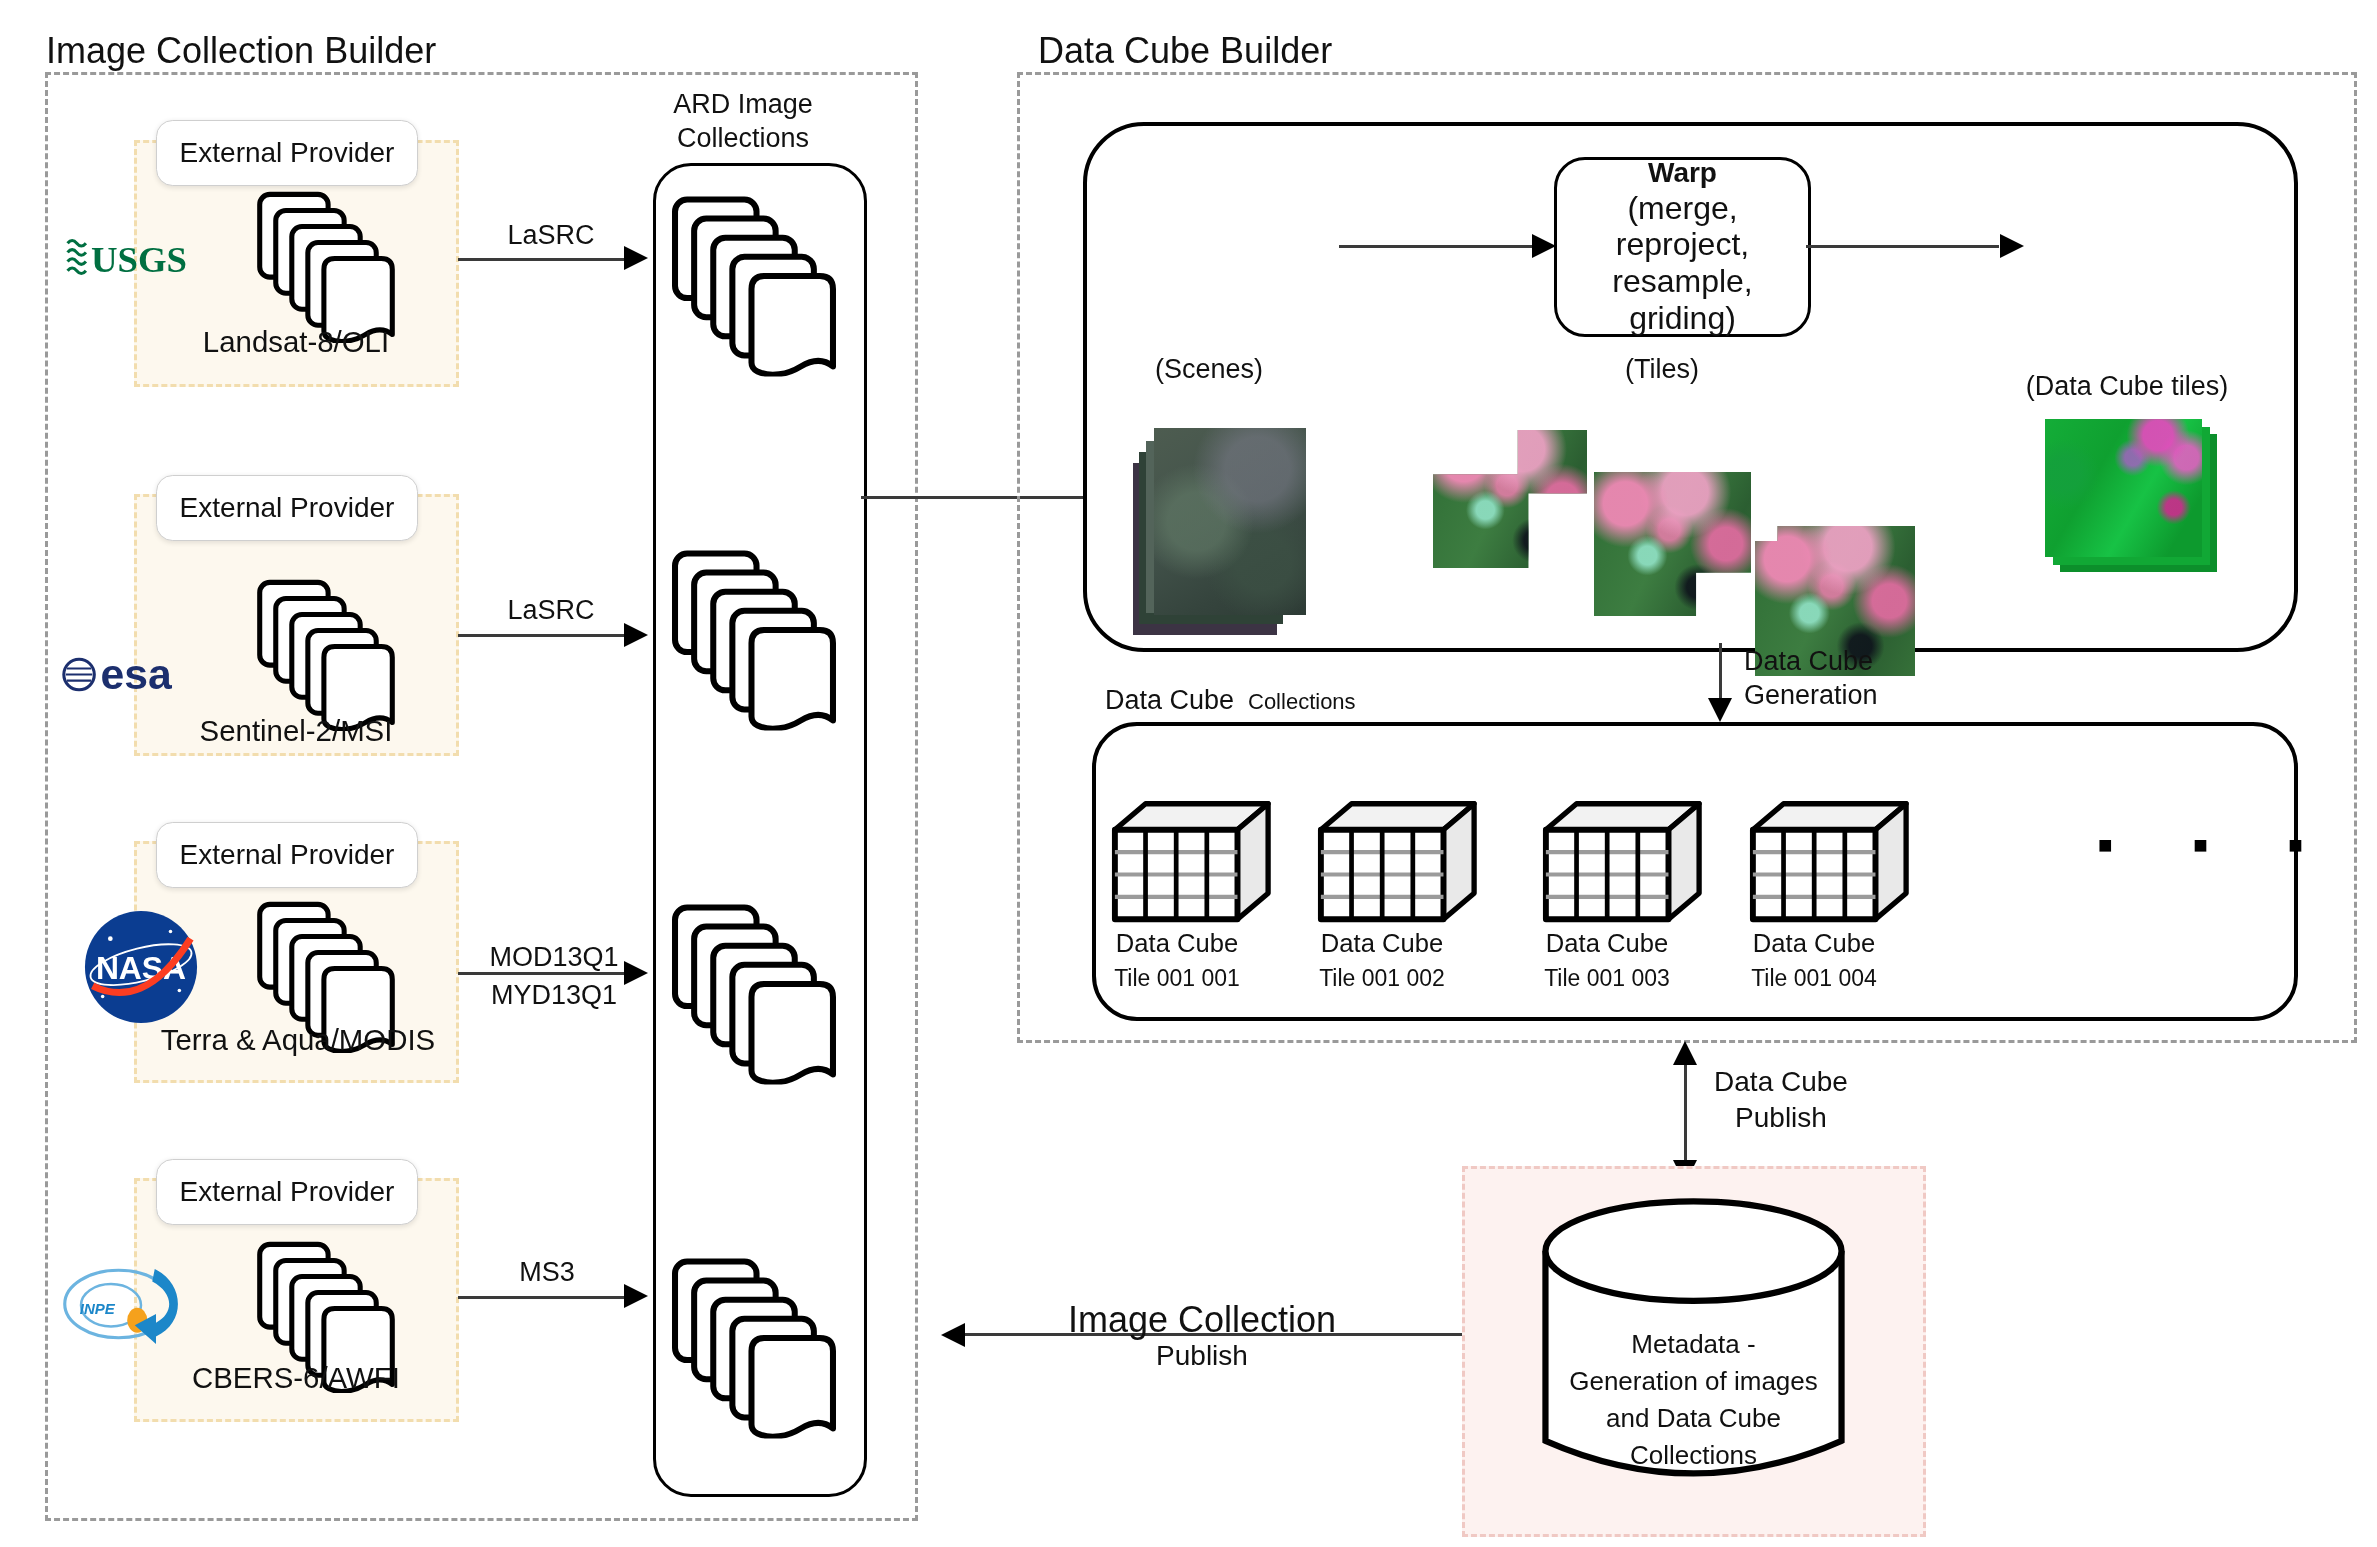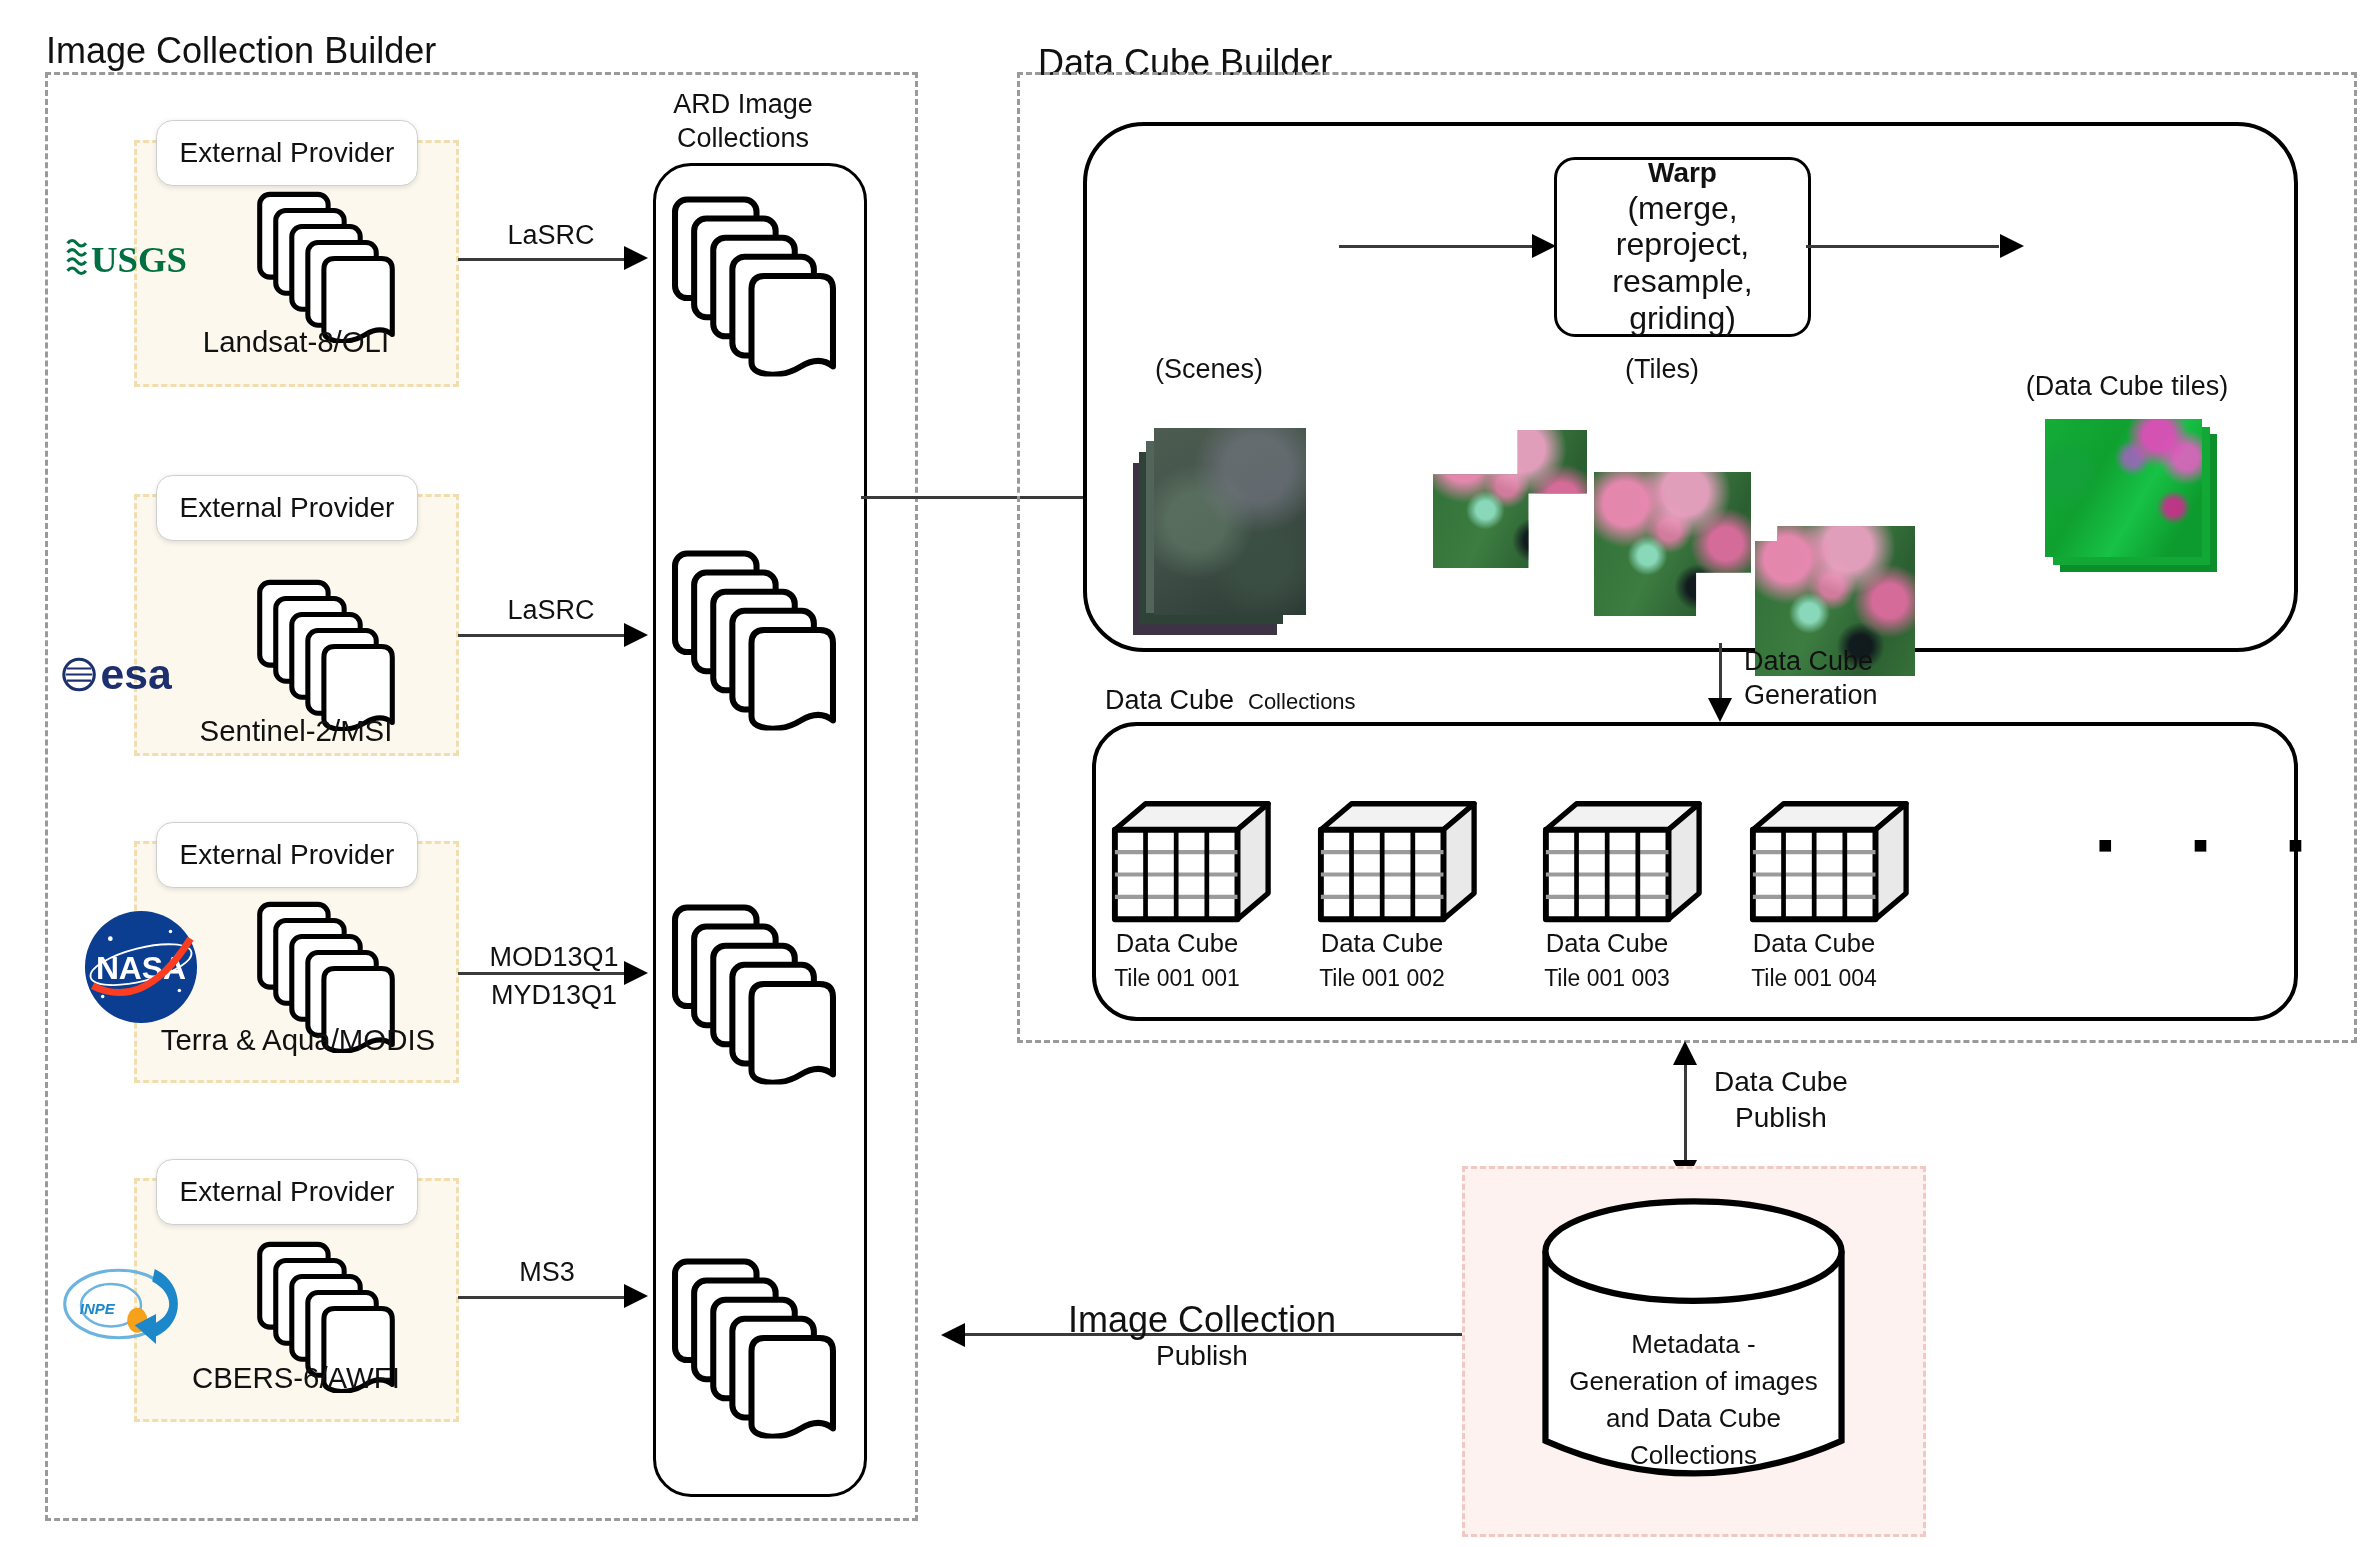--- a/index.html
+++ b/index.html
@@ -8,21 +8,21 @@
   .lbl{position:absolute;white-space:nowrap;font-size:27px;line-height:1.2;color:#111}
   .cx{transform:translateX(-50%);text-align:center}
   .title{font-size:36px}
   .dash-gray{position:absolute;border:3.2px dashed #9a9a9a;background:transparent}
   .provider-dash{position:absolute;border:3.8px dashed #f2ddae;background:#fdf8ee}
   .white-tag{position:absolute;background:#fff;border:1.9px solid #cfcfcf;border-radius:16.6px;
              display:flex;align-items:center;justify-content:center;font-size:28px;
              box-shadow:0 1.9px 5.1px rgba(0,0,0,.10)}
   .round-big{position:absolute;border:4.5px solid #000;border-radius:61px;background:#fff}
   .ard-box{position:absolute;border:3.8px solid #000;border-radius:38px;background:#fff}
-  .step-box{position:absolute;border:3.2px solid #000;border-radius:21px;background:#fff;
+  .step-box{position:absolute;border:3.2px solid #000;border-radius:31px;background:#fff;
             display:flex;flex-direction:column;align-items:center;justify-content:center;text-align:center}
   .step-box .t{font-weight:bold;font-size:28px;line-height:1.15}
   .step-box .s{font-size:32px;line-height:1.15}
   .aline{position:absolute;background:#3a3a3a}
   .tri{position:absolute;width:0;height:0}
   .tri.r{border-top:12px solid transparent;border-bottom:12px solid transparent;border-left:24px solid #000}
   .tri.l{border-top:12px solid transparent;border-bottom:12px solid transparent;border-right:24px solid #000}
   .tri.d{border-left:12px solid transparent;border-right:12px solid transparent;border-top:24px solid #000}
   .tri.u{border-left:12px solid transparent;border-right:12px solid transparent;border-bottom:24px solid #000}
   .stack{position:absolute}
@@ -177,21 +177,21 @@
       <use href="#stack-icon"></use>
     </svg>
   <div class="cap" style="left:296px;top:1361px">CBERS-6/AWFI</div>
   <div class="aline" style="left:458px;top:1296px;width:166px;height:3.2px"></div>
   <div class="tri r" style="left:624px;top:1284px"></div>
   <div class="lbl cx" style="left:547px;top:1256px">MS3</div>
 
   <div class="aline" style="left:861px;top:496px;width:250px;height:3.2px"></div>
   <div class="tri r" style="left:1111px;top:485px"></div>
 
-  <div class="lbl title" style="left:1038px;top:41px">Data Cube Builder</div>
+  <div class="lbl title" style="left:1038px;top:29px">Data Cube Builder</div>
   <div class="dash-gray" style="left:1017px;top:72px;width:1334px;height:965px"></div>
 
   <div class="round-big" style="left:1083px;top:122px;width:1207px;height:522px"></div>
 
   <div class="aline" style="left:1339px;top:245px;width:193px;height:3.2px"></div>
   <div class="tri r" style="left:1532px;top:234px"></div>
 
   <div class="step-box" style="left:1554px;top:157px;width:251px;height:174px">
     <div class="t">Warp</div>
     <div class="s">(merge, reproject,</div>

